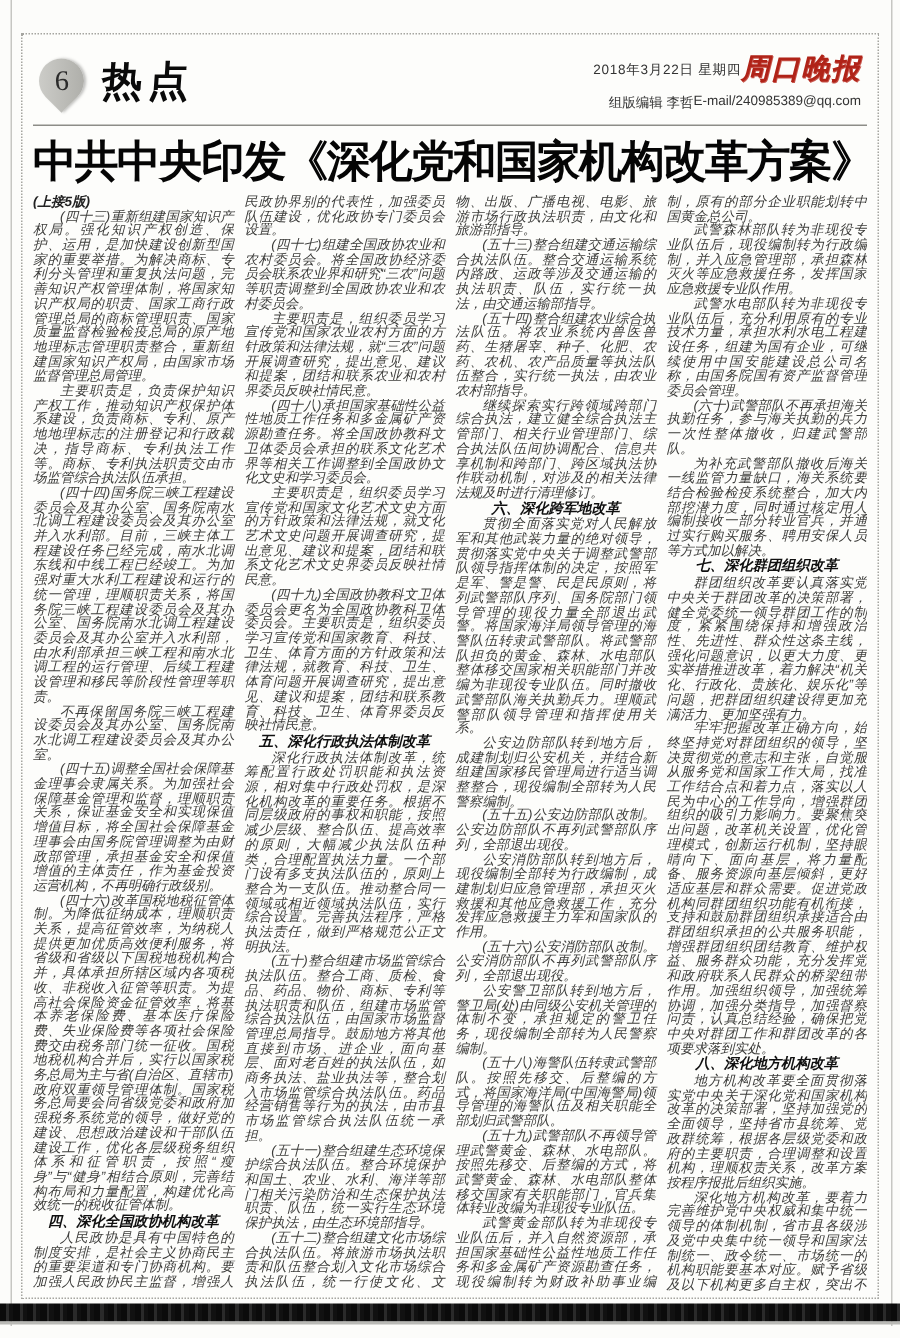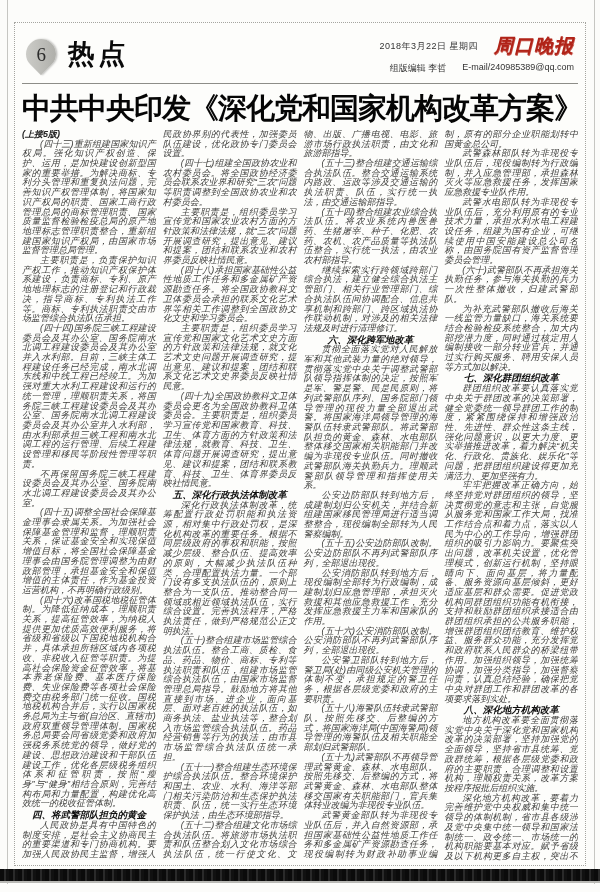--- a/index.html
+++ b/index.html
@@ -33,28 +33,28 @@
   .pin span {
     transform:rotate(45deg); font-size:19px; line-height:1; color:#2b2b2b;
     font-family:"Liberation Serif", serif;
   }
   .section-title {
     margin-left:12px; font-size:27px; font-weight:900; color:#0a0a0a;
     font-family:"Liberation Serif", serif; letter-spacing:4px;
     transform:skewX(-4deg);
   }
   .header-right { text-align:right; }
-  .hr-row1 { display:flex; align-items:center; justify-content:flex-end; gap:16px; }
+  .hr-row1 { display:flex; align-items:center; justify-content:flex-end; gap:0; }
   .date { font-size:9px; color:#333; letter-spacing:.5px; }
   .paper-logo {
     color:#b02318; font-weight:700; font-size:19px; font-style:italic;
     font-family:"Liberation Serif", serif; letter-spacing:1px;
     text-shadow:.5px .5px 0 #c8564d;
   }
-  .hr-row2 { display:flex; justify-content:flex-end; gap:16px; font-size:9px; color:#333; margin-top:3px; }
+  .hr-row2 { display:flex; justify-content:flex-end; font-size:9px; color:#333; margin-top:3px; }
 
   
   .headline {
     margin:9px 0 5px 0; text-align:center; font-size:29px; line-height:1.1;
     font-weight:900; color:#050505; letter-spacing:-1px;
     font-family:"Liberation Serif", serif; white-space:nowrap;
   }
 
   
   .body-cols {
@@ -108,42 +108,42 @@
     <h1 class="headline">中共中央印发《深化党和国家机构改革方案》</h1>
 
     <div class="body-cols">
         <p class="blk-note">(上接5版)</p>
         <p class="blk-p">(四十三)重新组建国家知识产权局。强化知识产权创造、保护、运用，是加快建设创新型国家的重要举措。为解决商标、专利分头管理和重复执法问题，完善知识产权管理体制，将国家知识产权局的职责、国家工商行政管理总局的商标管理职责、国家质量监督检验检疫总局的原产地地理标志管理职责整合，重新组建国家知识产权局，由国家市场监督管理总局管理。</p>
         <p class="blk-p">主要职责是，负责保护知识产权工作，推动知识产权保护体系建设，负责商标、专利、原产地地理标志的注册登记和行政裁决，指导商标、专利执法工作等。商标、专利执法职责交由市场监管综合执法队伍承担。</p>
         <p class="blk-p">(四十四)国务院三峡工程建设委员会及其办公室、国务院南水北调工程建设委员会及其办公室并入水利部。目前，三峡主体工程建设任务已经完成，南水北调东线和中线工程已经竣工。为加强对重大水利工程建设和运行的统一管理，理顺职责关系，将国务院三峡工程建设委员会及其办公室、国务院南水北调工程建设委员会及其办公室并入水利部，由水利部承担三峡工程和南水北调工程的运行管理、后续工程建设管理和移民等阶段性管理等职责。</p>
         <p class="blk-p">不再保留国务院三峡工程建设委员会及其办公室、国务院南水北调工程建设委员会及其办公室。</p>
         <p class="blk-p">(四十五)调整全国社会保障基金理事会隶属关系。为加强社会保障基金管理和监督，理顺职责关系，保证基金安全和实现保值增值目标，将全国社会保障基金理事会由国务院管理调整为由财政部管理，承担基金安全和保值增值的主体责任，作为基金投资运营机构，不再明确行政级别。</p>
         <p class="blk-p">(四十六)改革国税地税征管体制。为降低征纳成本，理顺职责关系，提高征管效率，为纳税人提供更加优质高效便利服务，将省级和省级以下国税地税机构合并，具体承担所辖区域内各项税收、非税收入征管等职责。为提高社会保险资金征管效率，将基本养老保险费、基本医疗保险费、失业保险费等各项社会保险费交由税务部门统一征收。国税地税机构合并后，实行以国家税务总局为主与省(自治区、直辖市)政府双重领导管理体制。国家税务总局要会同省级党委和政府加强税务系统党的领导，做好党的建设、思想政治建设和干部队伍建设工作，优化各层级税务组织体系和征管职责，按照“瘦身”与“健身”相结合原则，完善结构布局和力量配置，构建优化高效统一的税收征管体制。</p>
-        <p class="blk-h">四、将武警部队担负的黄金</p>
+        <p class="blk-h">四、深化全国政协机构改革</p>
         <p class="blk-p">人民政协是具有中国特色的制度安排，是社会主义协商民主的重要渠道和专门协商机构。要加强人民政协民主监督，增强人民政协界别的代表性，加强委员队伍建设，优化政协专门委员会设置。</p>
         <p class="blk-p">(四十七)组建全国政协农业和农村委员会。将全国政协经济委员会联系农业界和研究“三农”问题等职责调整到全国政协农业和农村委员会。</p>
         <p class="blk-p">主要职责是，组织委员学习宣传党和国家农业农村方面的方针政策和法律法规，就“三农”问题开展调查研究，提出意见、建议和提案，团结和联系农业和农村界委员反映社情民意。</p>
         <p class="blk-p">(四十八)承担国家基础性公益性地质工作任务和多金属矿产资源勘查任务。将全国政协教科文卫体委员会承担的联系文化艺术界等相关工作调整到全国政协文化文史和学习委员会。</p>
         <p class="blk-p">主要职责是，组织委员学习宣传党和国家文化艺术文史方面的方针政策和法律法规，就文化艺术文史问题开展调查研究，提出意见、建议和提案，团结和联系文化艺术文史界委员反映社情民意。</p>
         <p class="blk-p">(四十九)全国政协教科文卫体委员会更名为全国政协教科卫体委员会。主要职责是，组织委员学习宣传党和国家教育、科技、卫生、体育方面的方针政策和法律法规，就教育、科技、卫生、体育问题开展调查研究，提出意见、建议和提案，团结和联系教育、科技、卫生、体育界委员反映社情民意。</p>
         <p class="blk-h">五、深化行政执法体制改革</p>
         <p class="blk-p">深化行政执法体制改革，统筹配置行政处罚职能和执法资源，相对集中行政处罚权，是深化机构改革的重要任务。根据不同层级政府的事权和职能，按照减少层级、整合队伍、提高效率的原则，大幅减少执法队伍种类，合理配置执法力量。一个部门设有多支执法队伍的，原则上整合为一支队伍。推动整合同一领域或相近领域执法队伍，实行综合设置。完善执法程序，严格执法责任，做到严格规范公正文明执法。</p>
         <p class="blk-p">(五十)整合组建市场监管综合执法队伍。整合工商、质检、食品、药品、物价、商标、专利等执法职责和队伍，组建市场监管综合执法队伍，由国家市场监督管理总局指导。鼓励地方将其他直接到市场、进企业，面向基层、面对老百姓的执法队伍，如商务执法、盐业执法等，整合划入市场监管综合执法队伍。药品经营销售等行为的执法，由市县市场监管综合执法队伍统一承担。</p>
         <p class="blk-p">(五十一)整合组建生态环境保护综合执法队伍。整合环境保护和国土、农业、水利、海洋等部门相关污染防治和生态保护执法职责、队伍，统一实行生态环境保护执法，由生态环境部指导。</p>
         <p class="blk-p">(五十二)整合组建文化市场综合执法队伍。将旅游市场执法职责和队伍整合划入文化市场综合执法队伍，统一行使文化、文物、出版、广播电视、电影、旅游市场行政执法职责，由文化和旅游部指导。</p>
         <p class="blk-p">(五十三)整合组建交通运输综合执法队伍。整合交通运输系统内路政、运政等涉及交通运输的执法职责、队伍，实行统一执法，由交通运输部指导。</p>
         <p class="blk-p">(五十四)整合组建农业综合执法队伍。将农业系统内兽医兽药、生猪屠宰、种子、化肥、农药、农机、农产品质量等执法队伍整合，实行统一执法，由农业农村部指导。</p>
         <p class="blk-p">继续探索实行跨领域跨部门综合执法，建立健全综合执法主管部门、相关行业管理部门、综合执法队伍间协调配合、信息共享机制和跨部门、跨区域执法协作联动机制，对涉及的相关法律法规及时进行清理修订。</p>
         <p class="blk-h">六、深化跨军地改革</p>
         <p class="blk-p">贯彻全面落实党对人民解放军和其他武装力量的绝对领导，贯彻落实党中央关于调整武警部队领导指挥体制的决定，按照军是军、警是警、民是民原则，将列武警部队序列、国务院部门领导管理的现役力量全部退出武警。将国家海洋局领导管理的海警队伍转隶武警部队。将武警部队担负的黄金、森林、水电部队整体移交国家相关职能部门并改编为非现役专业队伍。同时撤收武警部队海关执勤兵力。理顺武警部队领导管理和指挥使用关系。</p>
         <p class="blk-p">公安边防部队转到地方后，成建制划归公安机关，并结合新组建国家移民管理局进行适当调整整合，现役编制全部转为人民警察编制。</p>
         <p class="blk-p">(五十五)公安边防部队改制。公安边防部队不再列武警部队序列，全部退出现役。</p>
         <p class="blk-p">公安消防部队转到地方后，现役编制全部转为行政编制，成建制划归应急管理部，承担灭火救援和其他应急救援工作，充分发挥应急救援主力军和国家队的作用。</p>
         <p class="blk-p">(五十六)公安消防部队改制。公安消防部队不再列武警部队序列，全部退出现役。</p>
-        <p class="blk-p">公安警卫部队转到地方后，警卫局(处)由同级公安机关管理的体制不变，承担规定的警卫任务，根据各层级党委和政府的主要职责。</p>
+        <p class="blk-p">公安警卫部队转到地方后，警卫局(处)由同级公安机关管理的体制不变，承担规定的警卫任务，现役编制全部转为人民警察编制。</p>
         <p class="blk-p">(五十八)海警队伍转隶武警部队。按照先移交、后整编的方式，将国家海洋局(中国海警局)领导管理的海警队伍及相关职能全部划归武警部队。</p>
         <p class="blk-p">(五十九)武警部队不再领导管理武警黄金、森林、水电部队。按照先移交、后整编的方式，将武警黄金、森林、水电部队整体移交国家有关职能部门，官兵集体转业改编为非现役专业队伍。</p>
         <p class="blk-p">武警黄金部队转为非现役专业队伍后，并入自然资源部，承担国家基础性公益性地质工作任务和多金属矿产资源勘查任务，现役编制转为财政补助事业编制，原有的部分企业职能划转中国黄金总公司。</p>
         <p class="blk-p">武警森林部队转为非现役专业队伍后，现役编制转为行政编制，并入应急管理部，承担森林灭火等应急救援任务，发挥国家应急救援专业队作用。</p>
         <p class="blk-p">武警水电部队转为非现役专业队伍后，充分利用原有的专业技术力量，承担水利水电工程建设任务，组建为国有企业，可继续使用中国安能建设总公司名称，由国务院国有资产监督管理委员会管理。</p>
         <p class="blk-p">(六十)武警部队不再承担海关执勤任务，参与海关执勤的兵力一次性整体撤收，归建武警部队。</p>
         <p class="blk-p">为补充武警部队撤收后海关一线监管力量缺口，海关系统要结合检验检疫系统整合，加大内部挖潜力度，同时通过核定用人编制接收一部分转业官兵，并通过实行购买服务、聘用安保人员等方式加以解决。</p>
         <p class="blk-h">七、深化群团组织改革</p>
         <p class="blk-p">群团组织改革要认真落实党中央关于群团改革的决策部署，健全党委统一领导群团工作的制度，紧紧围绕保持和增强政治性、先进性、群众性这条主线，强化问题意识，以更大力度、更实举措推进改革，着力解决“机关化、行政化、贵族化、娱乐化”等问题，把群团组织建设得更加充满活力、更加坚强有力。</p>
         <p class="blk-p">牢牢把握改革正确方向，始终坚持党对群团组织的领导，坚决贯彻党的意志和主张，自觉服从服务党和国家工作大局，找准工作结合点和着力点，落实以人民为中心的工作导向，增强群团组织的吸引力影响力。要聚焦突出问题，改革机关设置，优化管理模式，创新运行机制，坚持眼睛向下、面向基层，将力量配备、服务资源向基层倾斜，更好适应基层和群众需要。促进党政机构同群团组织功能有机衔接，支持和鼓励群团组织承接适合由群团组织承担的公共服务职能，增强群团组织团结教育、维护权益、服务群众功能，充分发挥党和政府联系人民群众的桥梁纽带作用。加强组织领导，加强统筹协调，加强分类指导，加强督察问责，认真总结经验，确保把党中央对群团工作和群团改革的各项要求落到实处。</p>

